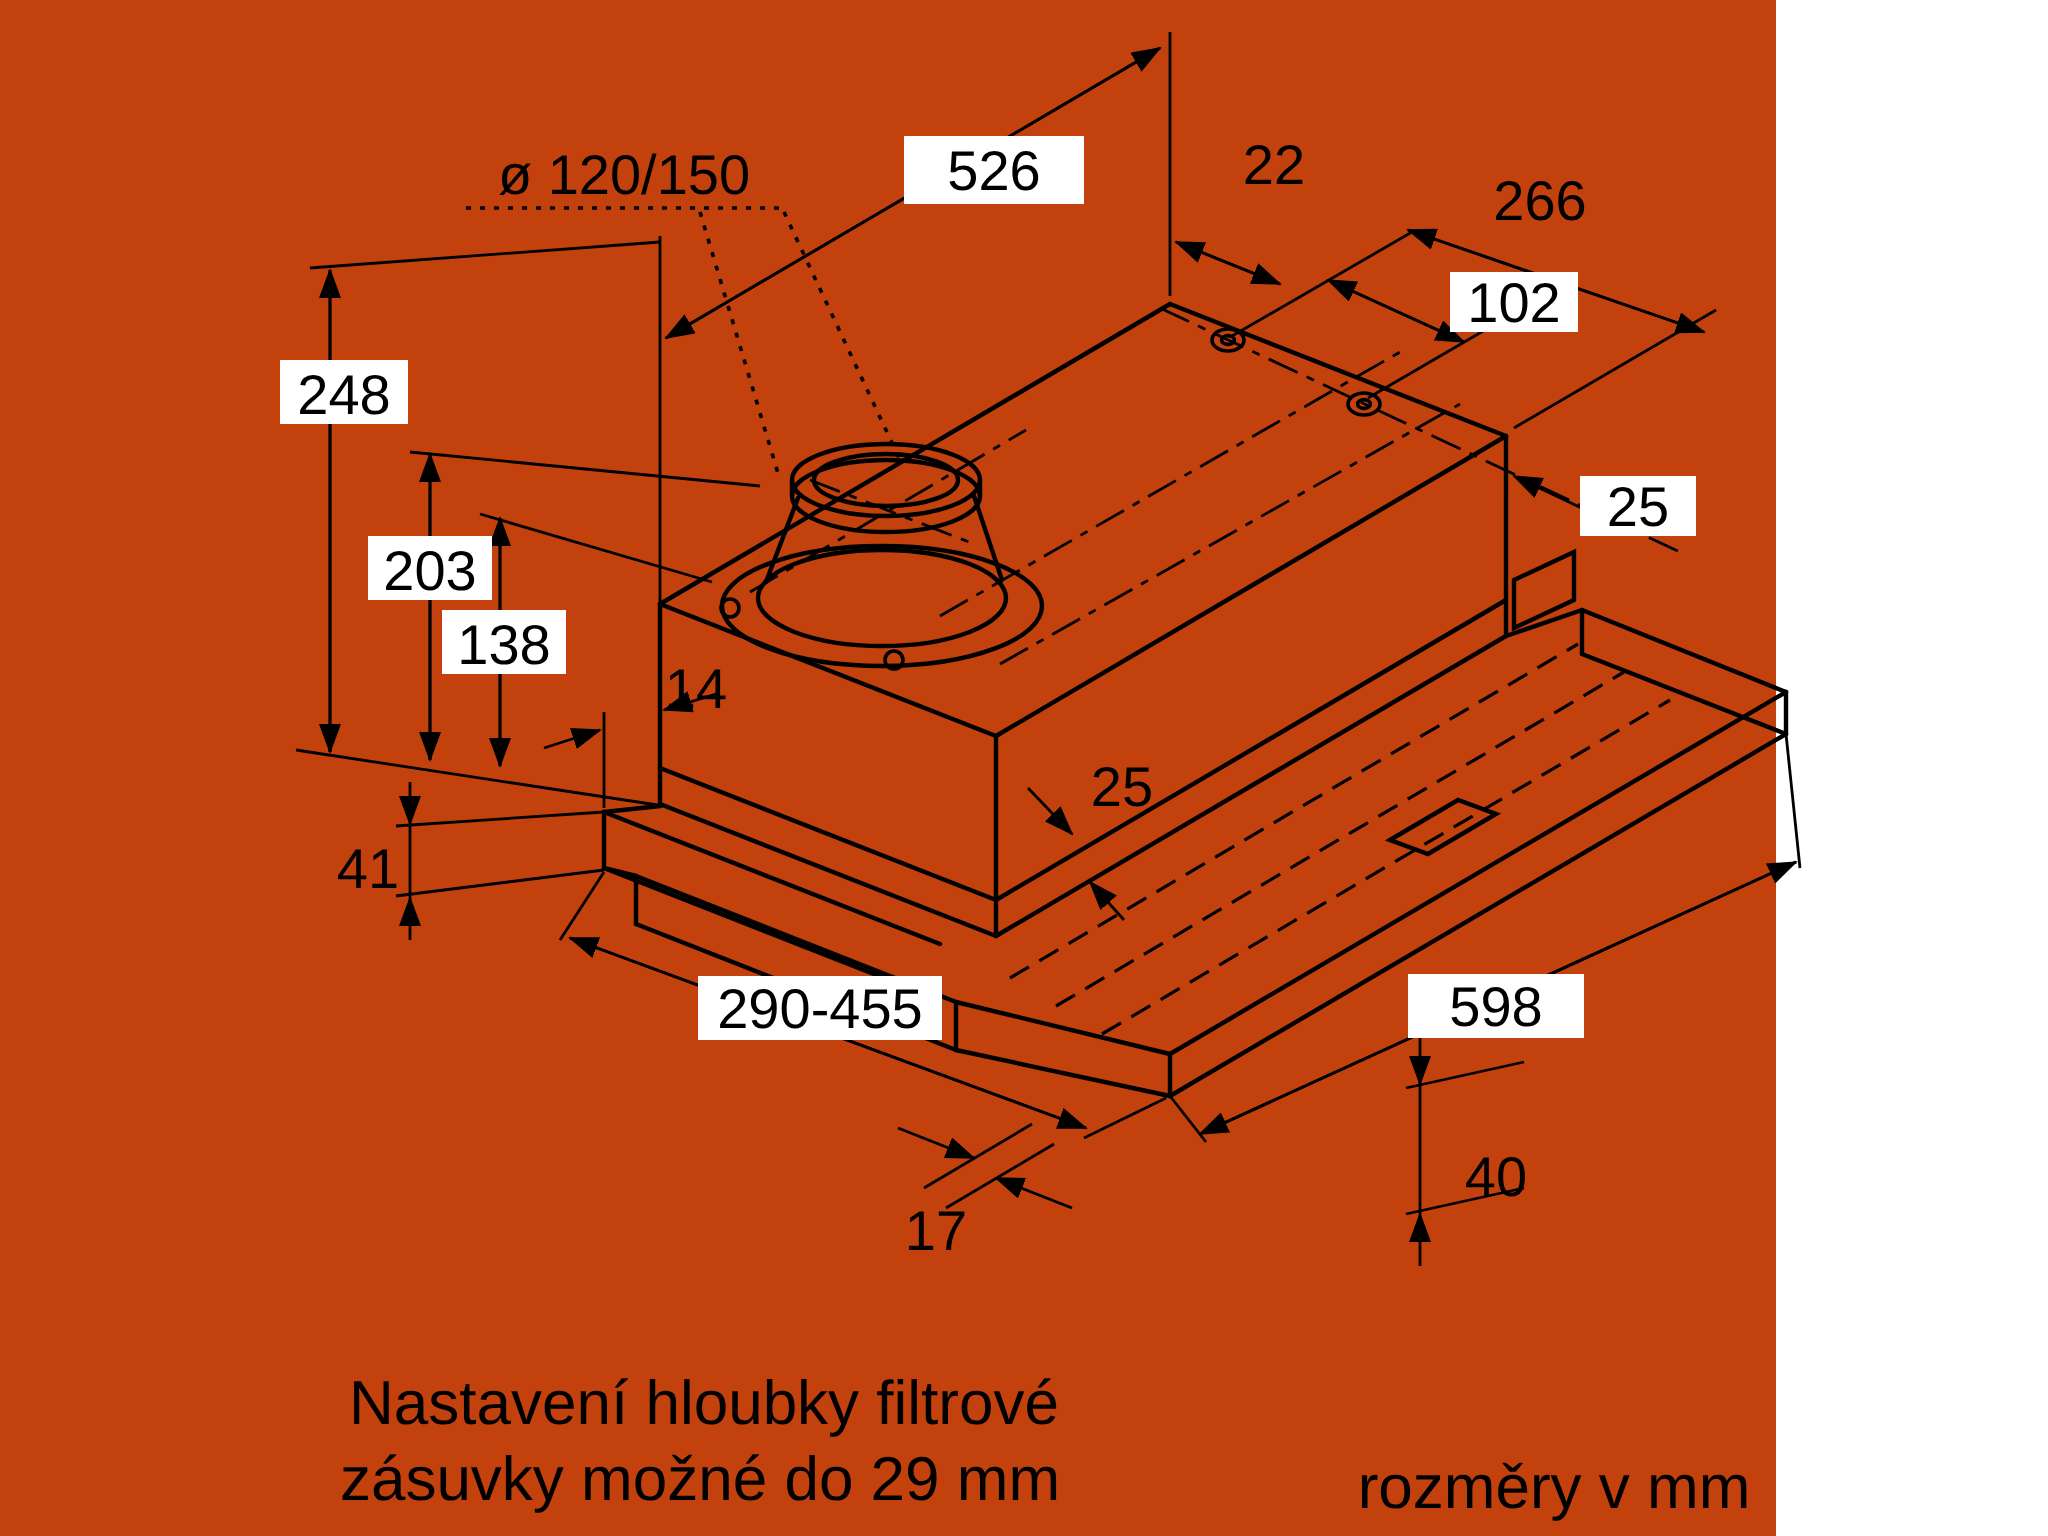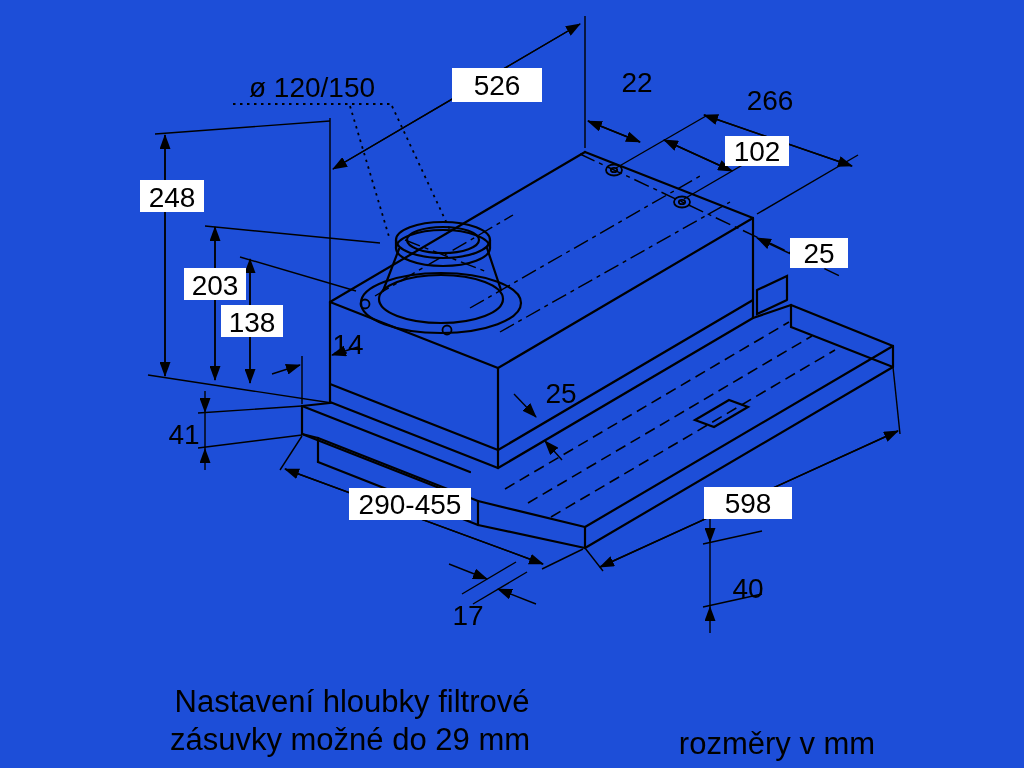--- a/index.html
+++ b/index.html
@@ -4,21 +4,21 @@
 <style>
   html, body {
     margin: 0;
     padding: 0;
     background: #ffffff;
     width: 1024px;
     height: 768px;
     overflow: hidden;
     font-family: "Liberation Sans", sans-serif;
   }
-  .stage { width: 1024px; height: 768px; position: relative; background: #1d4ed8; }
+  .stage { width: 888px; height: 768px; position: relative; background: #c2410c; }
   svg { display: block; }
   .obj  { stroke: #000; stroke-width: 2.2; fill: none; stroke-linecap: round; }
   .objthin { stroke: #000; stroke-width: 1.8; fill: none; }
   .dimln { stroke: #000; stroke-width: 1.4; fill: none; }
   .hid  { stroke: #000; stroke-width: 1.6; fill: none; stroke-dasharray: 11 6; }
   .cl   { stroke: #000; stroke-width: 1.4; fill: none; stroke-dasharray: 16 5 4 5; }
   .dot  { stroke: #000; stroke-width: 1.8; fill: none; stroke-dasharray: 2.5 4.5; }
   .lbl  { font-family: "Liberation Sans", sans-serif; font-size: 28px; fill: #000; text-anchor: middle; }
   .cap  { font-family: "Liberation Sans", sans-serif; font-size: 31px; fill: #000; text-anchor: middle; }
   .bgr  { fill: #ffffff; stroke: none; }

